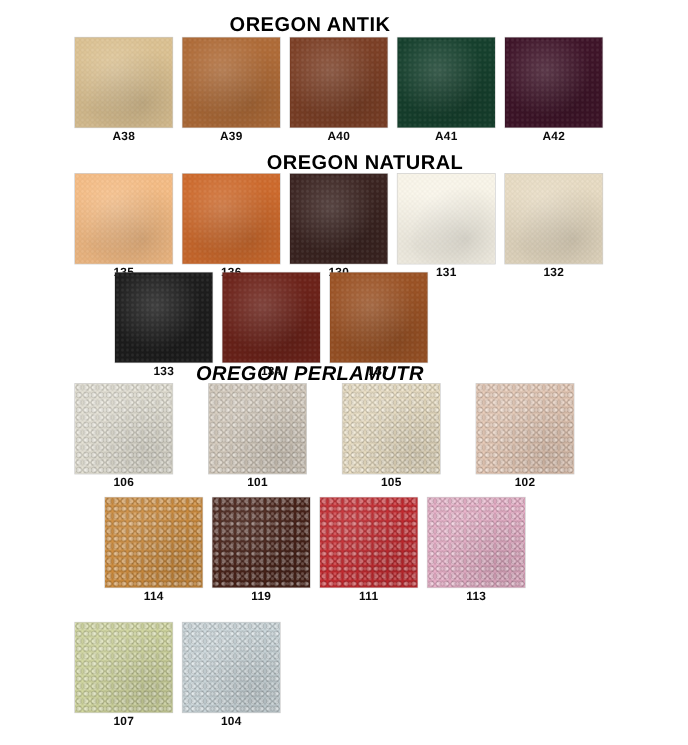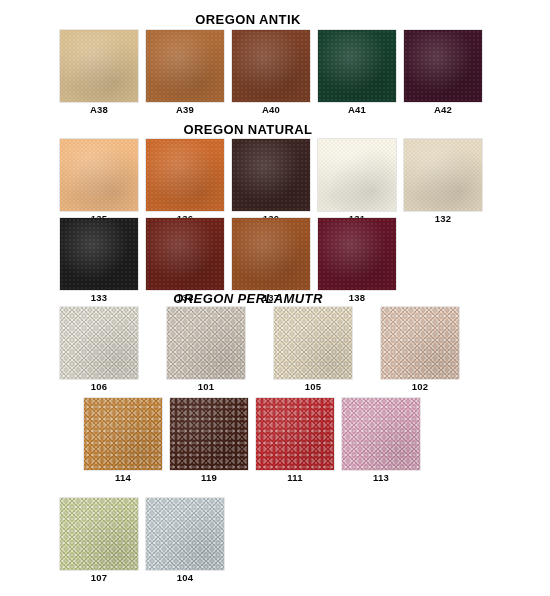--- a/index.html
+++ b/index.html
@@ -21,21 +21,21 @@
     height: 596px;
   }
 
   .section-heading {
     position: absolute;
     left: 0;
     width: 496px;
     text-align: center;
     font-family: "Liberation Sans", sans-serif;
     font-weight: bold;
-    font-size: 13px;
+    font-size: 16px;
     letter-spacing: 0.4px;
     color: #000000;
     white-space: nowrap;
   }
 
   .swatch-row {
     position: absolute;
     left: 60px;
     display: flex;
     flex-direction: row;
@@ -121,21 +121,21 @@
     color: #0a0a0a;
     line-height: 12px;
     letter-spacing: 0.2px;
   }
 </style>
 </head>
 <body>
 
 <div id="catalog">
     <div class="section-heading" style="top: 12px;">OREGON ANTIK</div>
-    <div class="section-heading" style="top: 122px;">OREGON NATURAL</div>
+    <div class="section-heading" style="top: 122px; margin-left: 44px;">OREGON NATURAL</div>
     <div class="section-heading" style="top: 291px; font-style: italic;">OREGON PERLAMUTR</div>
     <div class="swatch-row" style="top: 30px;">
       <div class="swatch-cell">
         <div class="swatch-chip tex-mottle" style="background: rgb(220, 194, 147);"></div>
         <div class="swatch-label">A38</div>
       </div>
       <div class="swatch-cell">
         <div class="swatch-chip tex-mottle" style="background: rgb(176, 108, 56);"></div>
         <div class="swatch-label">A39</div>
       </div>
@@ -167,37 +167,33 @@
       </div>
       <div class="swatch-cell">
         <div class="swatch-chip tex-mottle" style="background: rgb(250, 246, 234);"></div>
         <div class="swatch-label">131</div>
       </div>
       <div class="swatch-cell">
         <div class="swatch-chip tex-mottle" style="background: rgb(232, 220, 196);"></div>
         <div class="swatch-label">132</div>
       </div>
     </div>
-    <div class="swatch-row" style="top: 218px;">
+    <div class="swatch-row" style="top: 218px; margin-left: 32px;">
       <div class="swatch-cell">
         <div class="swatch-chip tex-mottle" style="background: rgb(29, 29, 29);"></div>
         <div class="swatch-label">133</div>
       </div>
       <div class="swatch-cell">
         <div class="swatch-chip tex-mottle" style="background: rgb(109, 34, 25);"></div>
         <div class="swatch-label">134</div>
       </div>
       <div class="swatch-cell">
         <div class="swatch-chip tex-mottle" style="background: rgb(156, 83, 37);"></div>
         <div class="swatch-label">137</div>
       </div>
-      <div class="swatch-cell">
-        <div class="swatch-chip tex-mottle" style="background: rgb(100, 20, 39);"></div>
-        <div class="swatch-label">138</div>
-      </div>
     </div>
     <div class="swatch-row" style="top: 307px; gap: 21px;">
       <div class="swatch-cell">
         <div class="swatch-chip tex-pebble" style="background: rgb(230, 227, 214);"></div>
         <div class="swatch-label">106</div>
       </div>
       <div class="swatch-cell">
         <div class="swatch-chip tex-pebble" style="background: rgb(216, 206, 192);"></div>
         <div class="swatch-label">101</div>
       </div>

